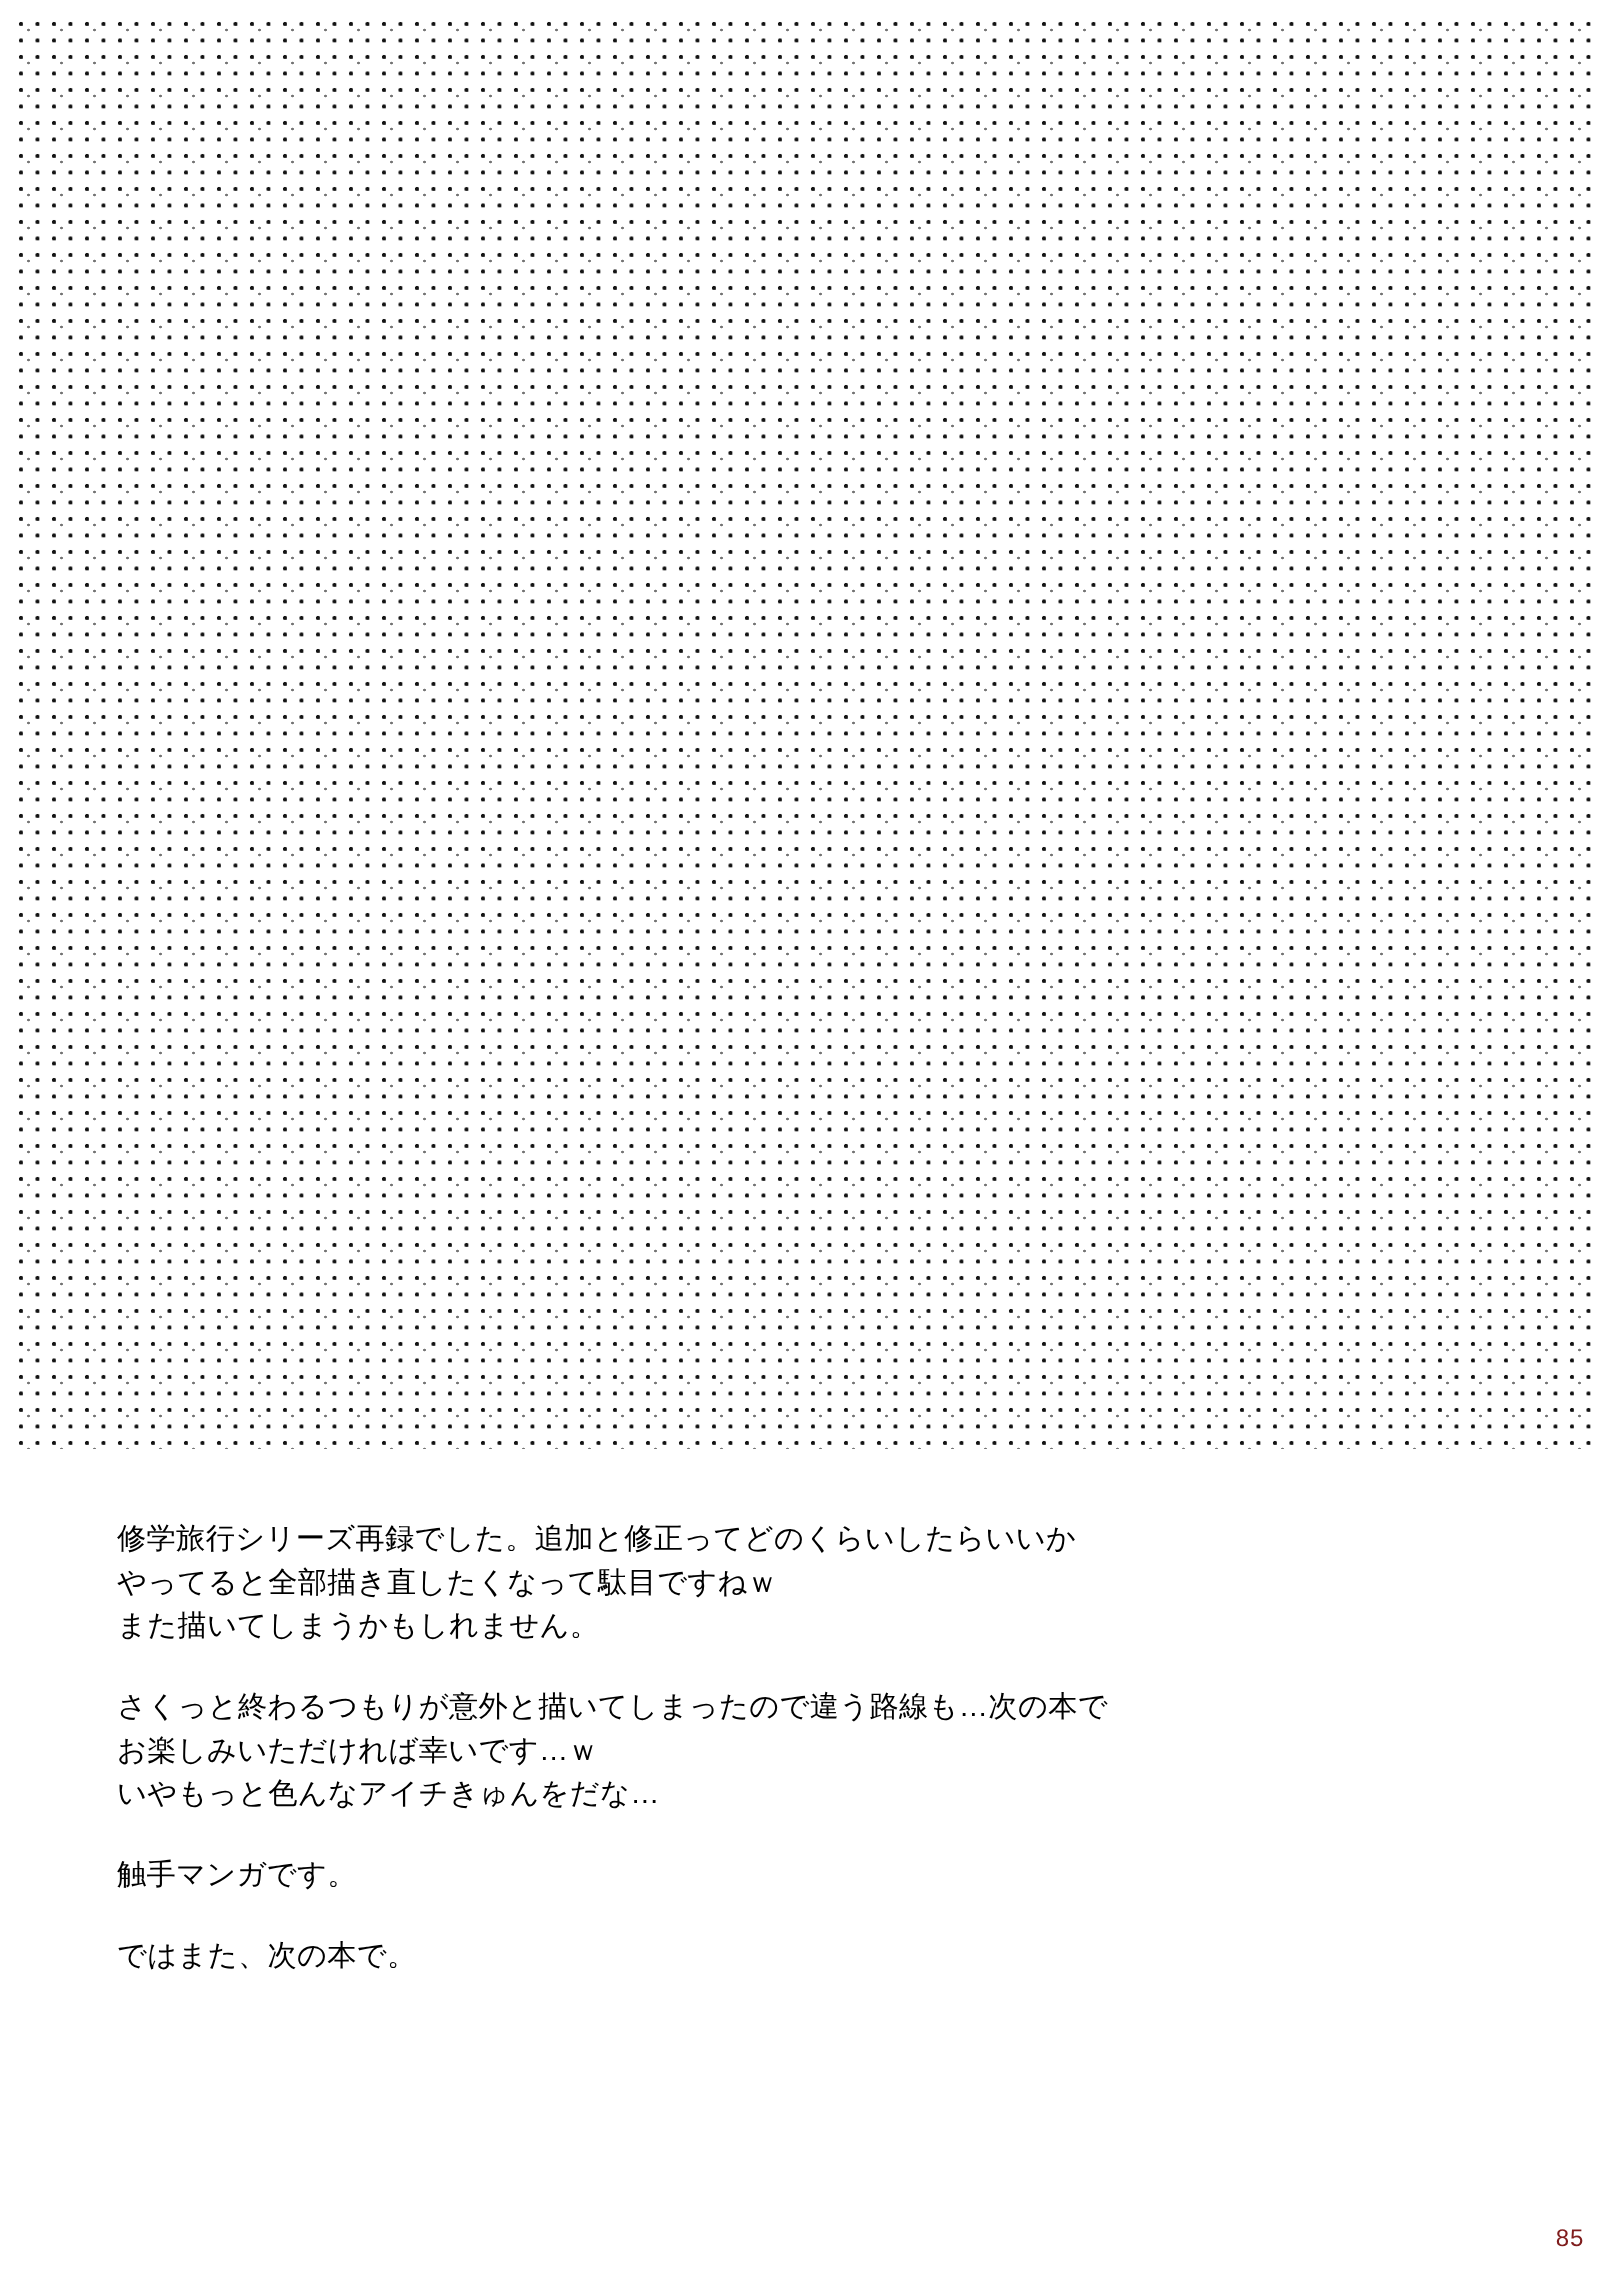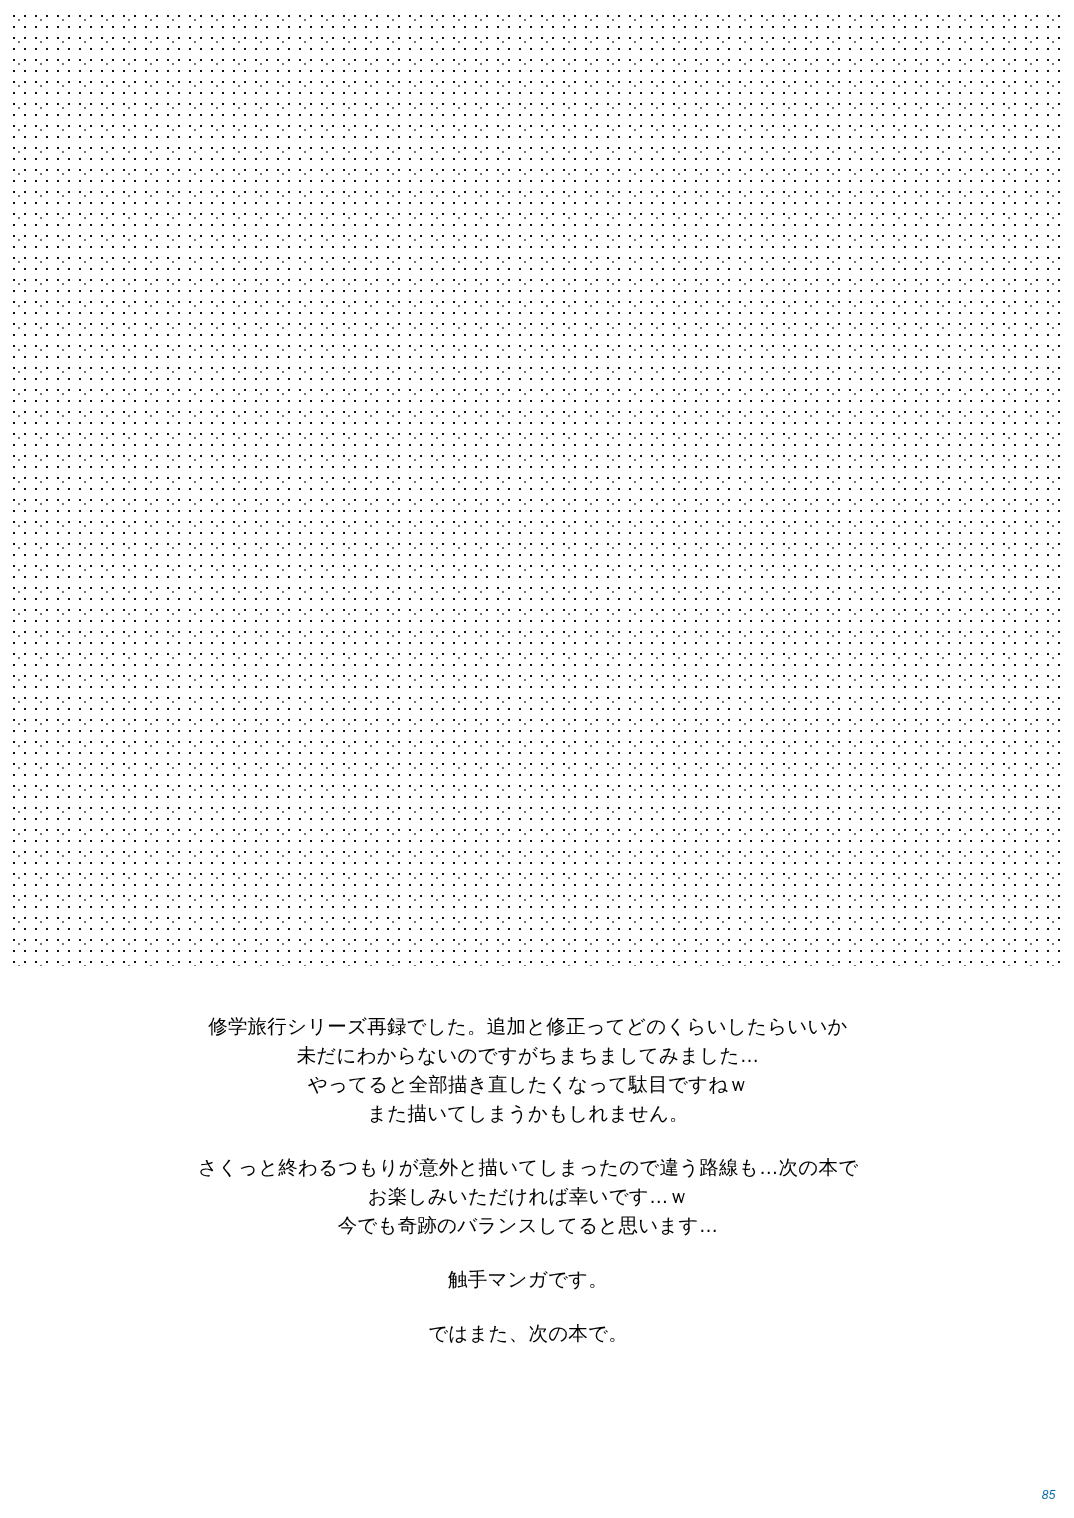--- a/index.html
+++ b/index.html
@@ -75,56 +75,53 @@
   }
   .para:last-child {
     margin-bottom: 0;
   }
   .line {
     font-size: 19.5px;
     line-height: 29px;
     letter-spacing: 0.2px;
     white-space: pre;
     color: #000000;
-    text-align: center;
   }
 
   
   #page-number {
     position: absolute;
     right: 18px;
     bottom: 16px;
-    font-size: 12px;
-    color: #0369a1;
+    font-size: 16px;
+    color: #7f1d1d;
     letter-spacing: 0.5px;
-    font-style: italic;
   }
 </style>
 </head>
 <body>
 
 <div id="page">
 
   <div id="art-panel"></div>
   <div id="art-panel-overlay"></div>
   <div id="art-left-margin"></div>
 
   <div id="afterword">
 
     <div class="para">
       <div class="line">修学旅行シリーズ再録でした。追加と修正ってどのくらいしたらいいか</div>
-      <div class="line">未だにわからないのですがちまちましてみました…</div>
       <div class="line">やってると全部描き直したくなって駄目ですねｗ</div>
       <div class="line">また描いてしまうかもしれません。</div>
     </div>
 
     <div class="para">
       <div class="line">さくっと終わるつもりが意外と描いてしまったので違う路線も…次の本で</div>
       <div class="line">お楽しみいただければ幸いです…ｗ</div>
-      <div class="line">今でも奇跡のバランスしてると思います…</div>
+      <div class="line">いやもっと色んなアイチきゅんをだな…</div>
     </div>
 
 
     <div class="para">
       <div class="line">触手マンガです。</div>
     </div>
 
     <div class="para">
       <div class="line">ではまた、次の本で。</div>
     </div>

